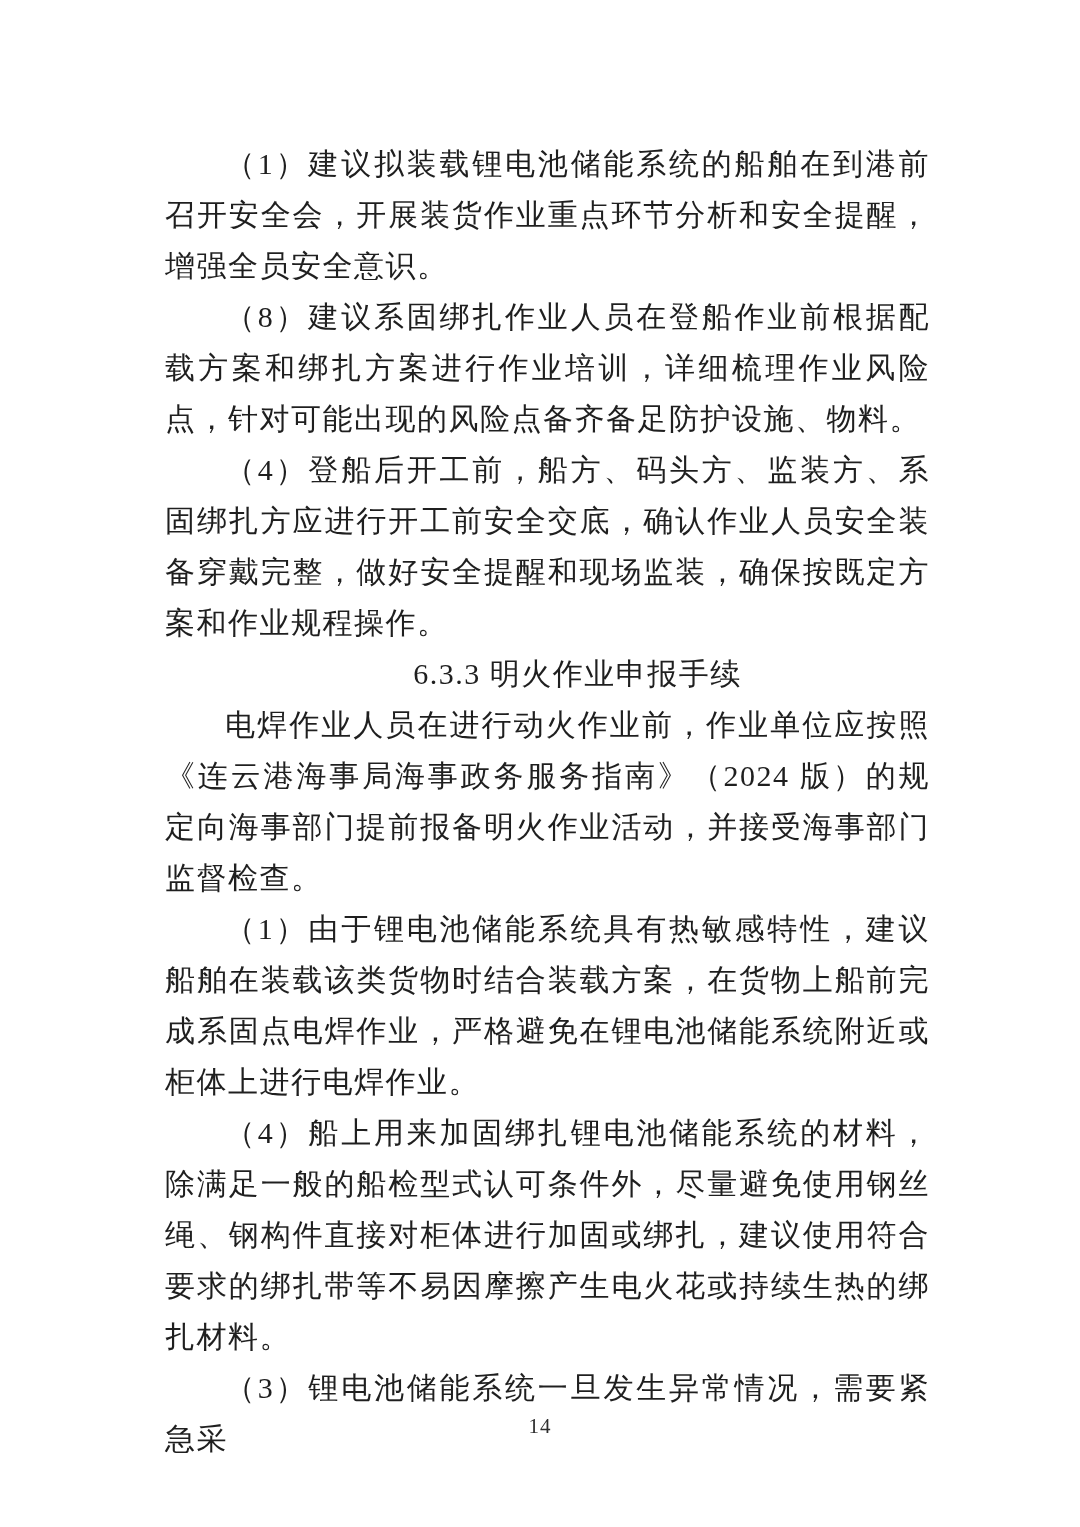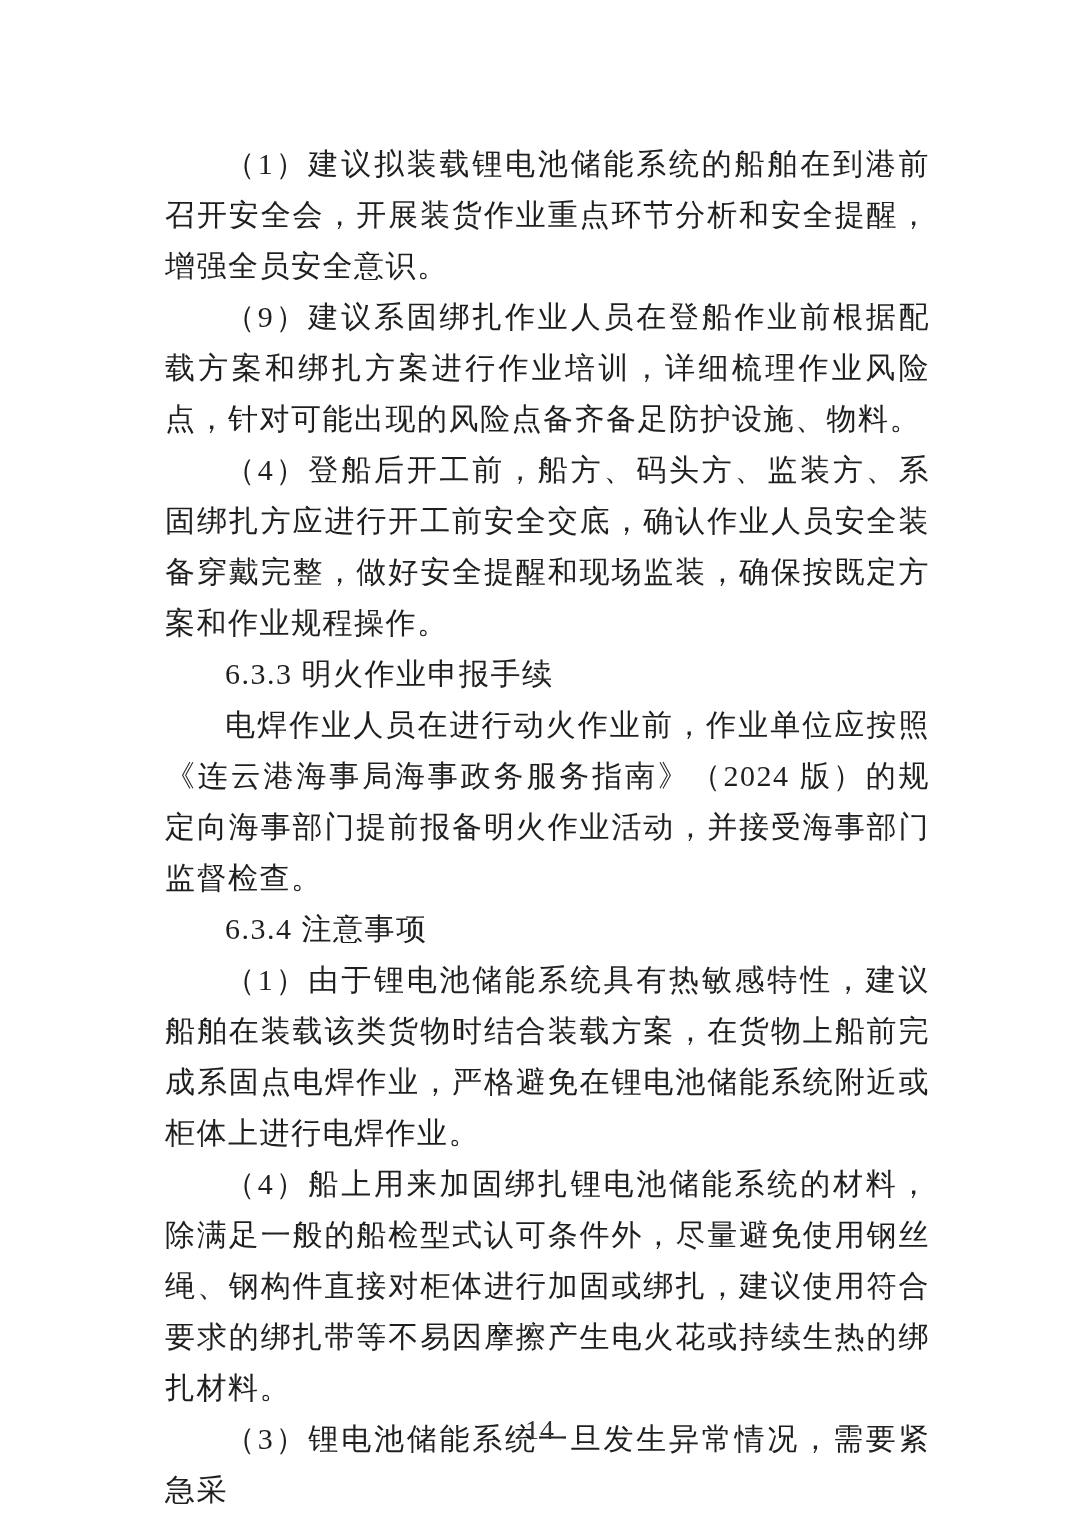--- a/index.html
+++ b/index.html
@@ -31,43 +31,42 @@
     font-size: 30px;
     line-height: 51px;
     letter-spacing: 1.5px;
     text-align: justify;
     text-justify: inter-ideograph;
     text-indent: 2em;
     font-weight: 400;
     word-break: break-all;
   }
   .heading {
-    text-align: left;
+    text-align: center;
   }
   .page-number {
     position: absolute;
     top: 1414px;
     left: 0;
     width: 100%;
     text-align: center;
-    font-size: 28px;
+    font-size: 21px;
     letter-spacing: 1px;
     color: #2e2e2e;
     font-family: "Liberation Serif", "DejaVu Serif", serif;
   }
 </style>
 </head>
 <body>
 
 <div class="page">
   <main class="content">
     <p class="para">（1）建议拟装载锂电池储能系统的船舶在到港前召开安全会，开展装货作业重点环节分析和安全提醒，增强全员安全意识。</p>
-    <p class="para">（9）建议系固绑扎作业人员在登船作业前根据配载方案和绑扎方案进行作业培训，详细梳理作业风险点，针对可能出现的风险点备齐备足防护设施、物料。</p>
+    <p class="para">（8）建议系固绑扎作业人员在登船作业前根据配载方案和绑扎方案进行作业培训，详细梳理作业风险点，针对可能出现的风险点备齐备足防护设施、物料。</p>
     <p class="para">（4）登船后开工前，船方、码头方、监装方、系固绑扎方应进行开工前安全交底，确认作业人员安全装备穿戴完整，做好安全提醒和现场监装，确保按既定方案和作业规程操作。</p>
     <p class="para heading">6.3.3 明火作业申报手续</p>
     <p class="para">电焊作业人员在进行动火作业前，作业单位应按照《连云港海事局海事政务服务指南》（2024 版）的规定向海事部门提前报备明火作业活动，并接受海事部门监督检查。</p>
-    <p class="para heading">6.3.4 注意事项</p>
     <p class="para">（1）由于锂电池储能系统具有热敏感特性，建议船舶在装载该类货物时结合装载方案，在货物上船前完成系固点电焊作业，严格避免在锂电池储能系统附近或柜体上进行电焊作业。</p>
     <p class="para">（4）船上用来加固绑扎锂电池储能系统的材料，除满足一般的船检型式认可条件外，尽量避免使用钢丝绳、钢构件直接对柜体进行加固或绑扎，建议使用符合要求的绑扎带等不易因摩擦产生电火花或持续生热的绑扎材料。</p>
     <p class="para">（3）锂电池储能系统一旦发生异常情况，需要紧急采</p>
   </main>
   <div class="page-number">14</div>
 </div>
 
 </body></html>

